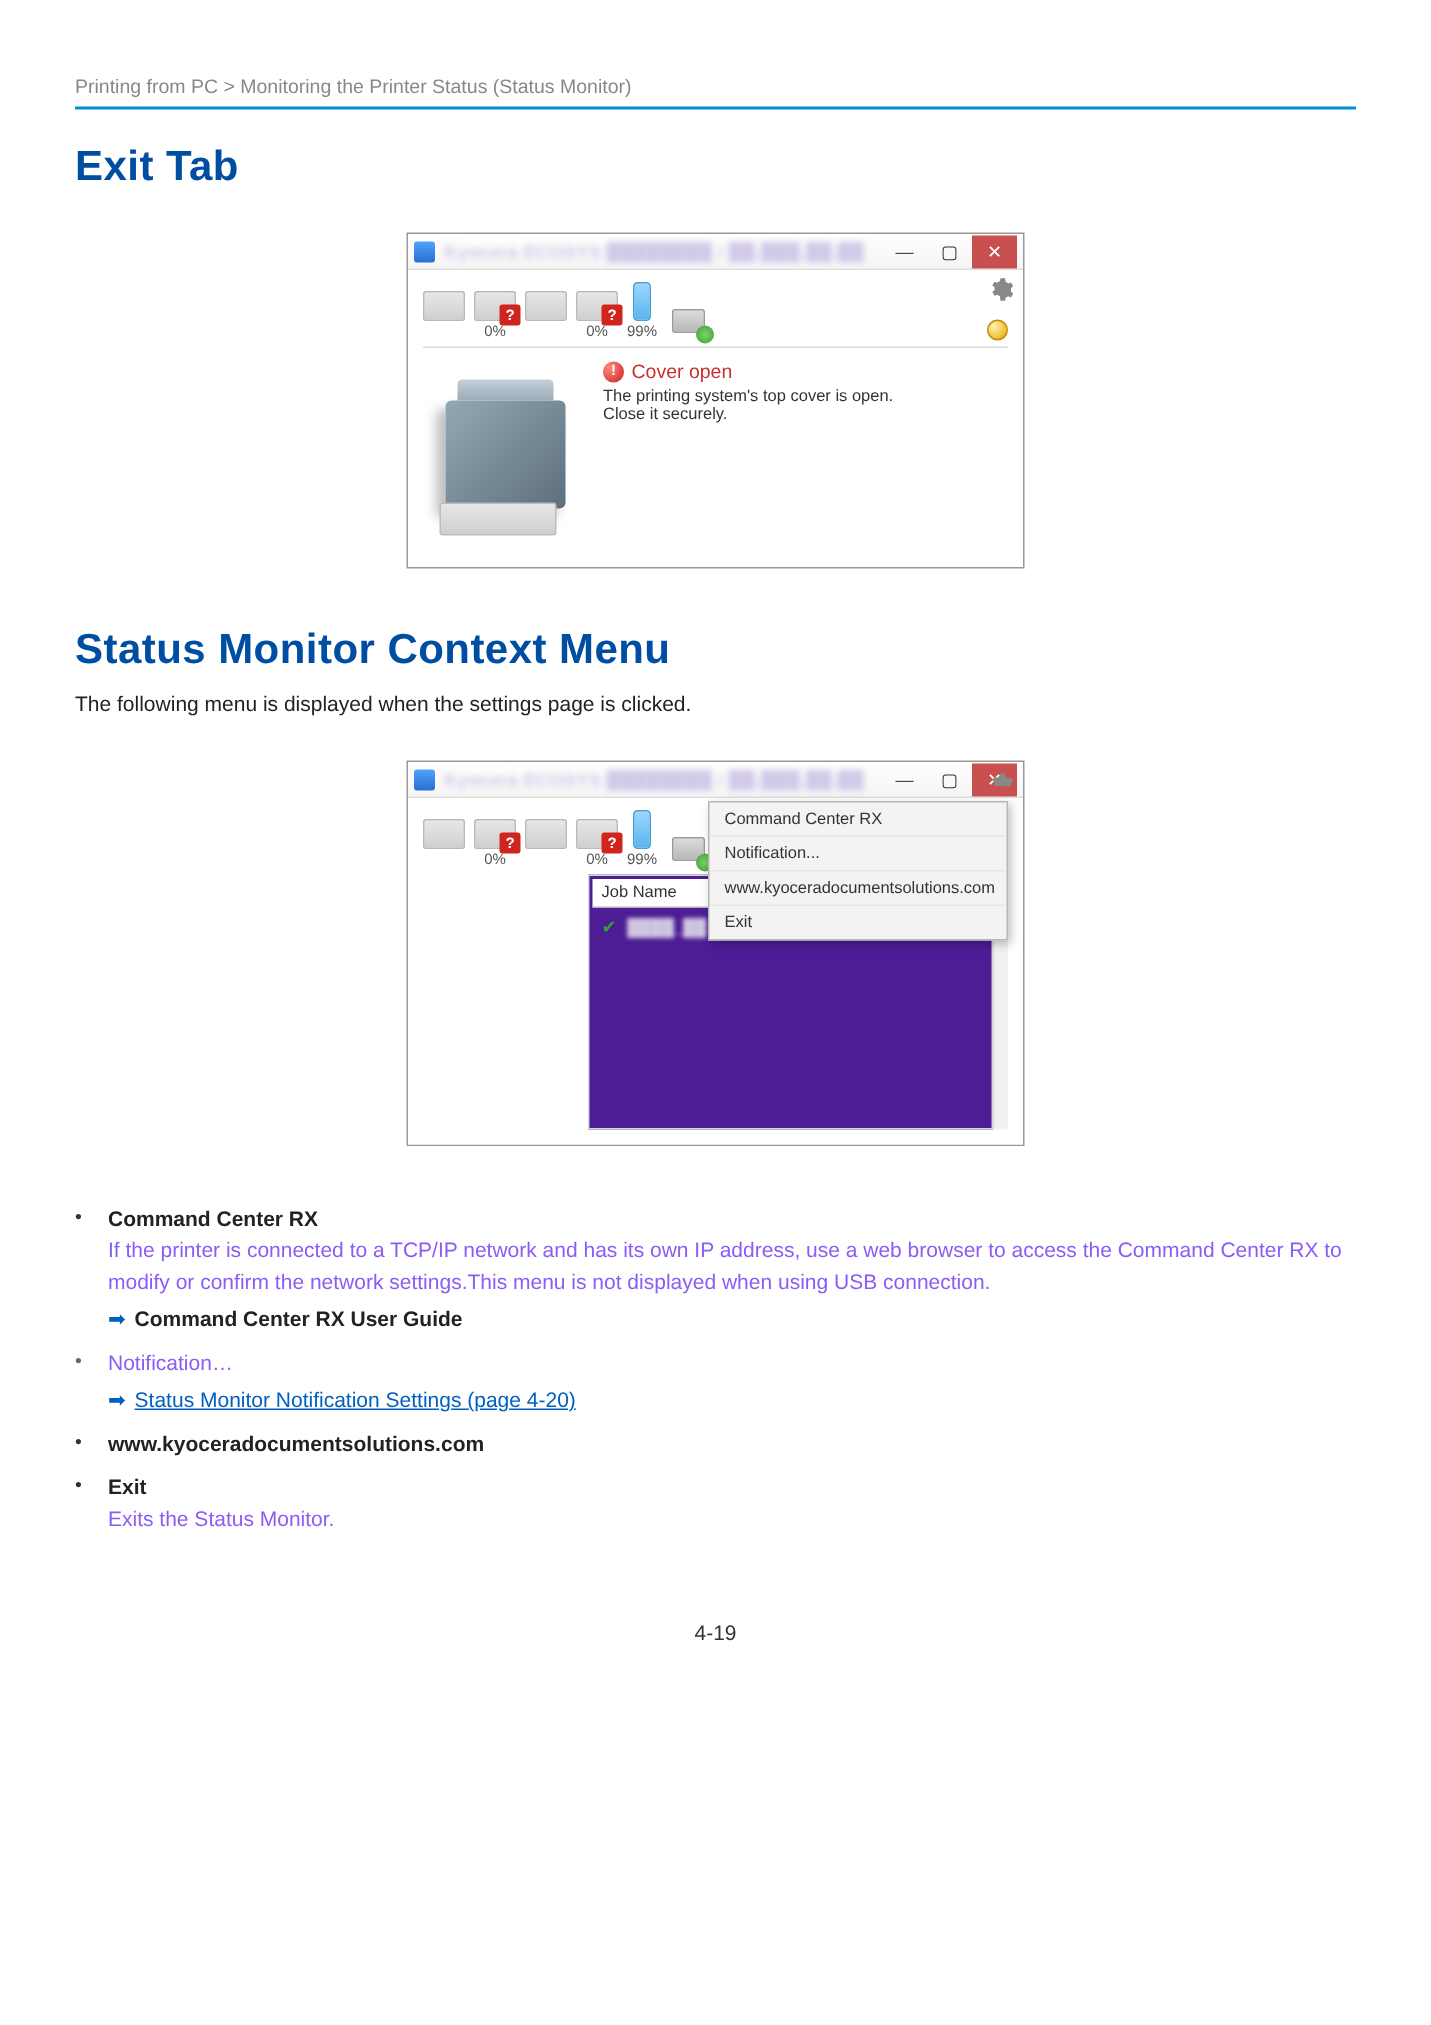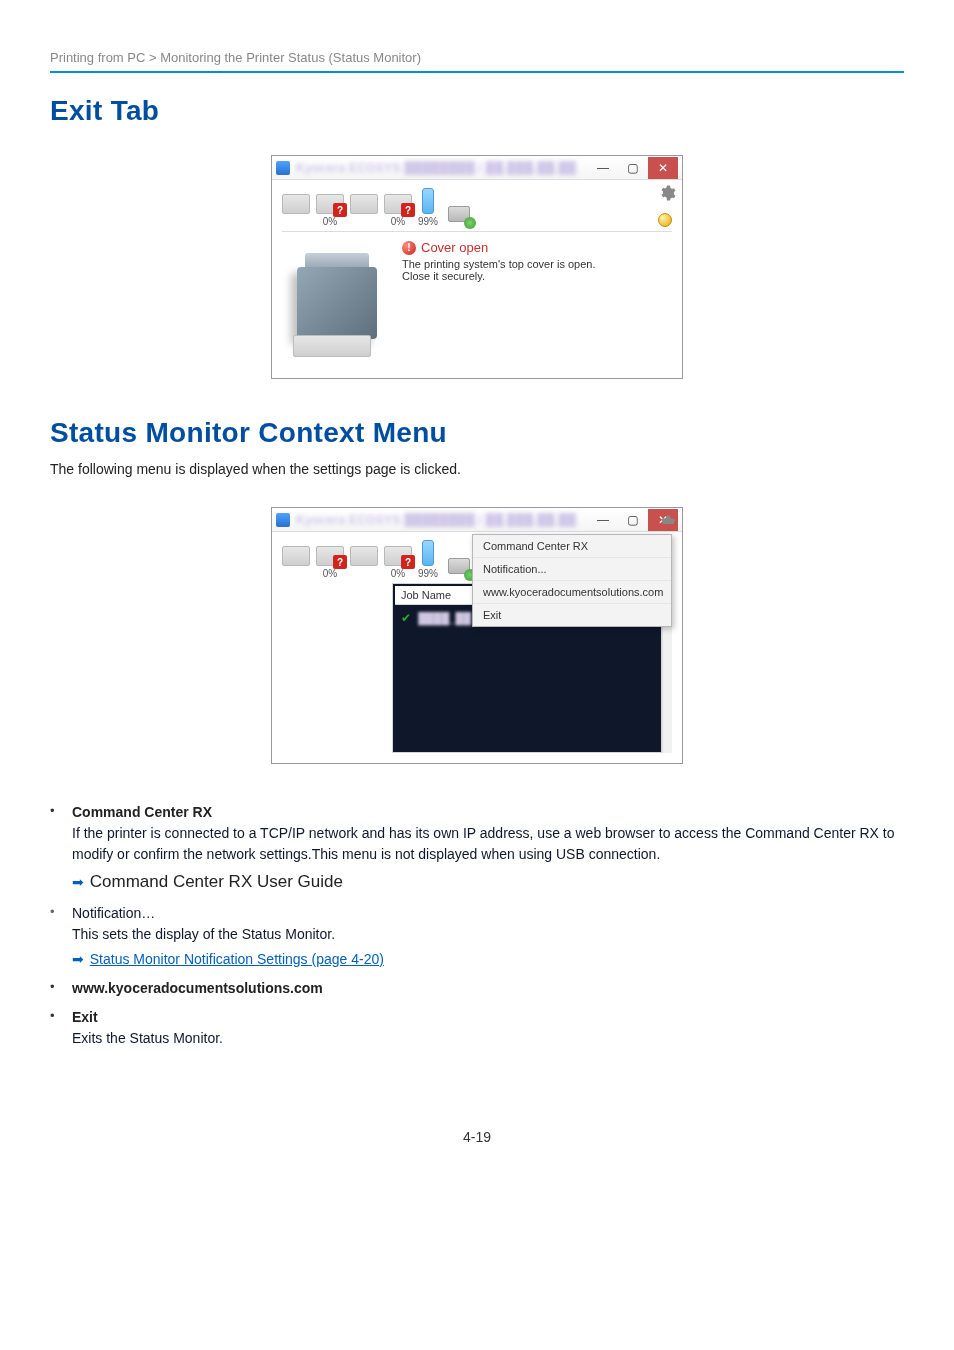--- a/index.html
+++ b/index.html
@@ -206,21 +206,21 @@
   .job-area {
     flex:1;
     position:relative;
     border-left: 0;
     padding: 0 0 0 2px;
     display:flex;
   }
   .job-table {
     width: 100%;
     border:1px solid #d6d6d6;
-    background:#0f172a;
+    background:#4c1d95;
   }
   .job-table th {
     background:#fff;
     border-bottom:1px solid #d6d6d6;
     font-weight:normal;
     font-size:11px;
     text-align:left;
     padding:3px 6px;
     color:#333;
   }
@@ -269,45 +269,45 @@
     width: 8px;
     font-size: 13px;
     color:#333;
     line-height:1.4;
   }
   .l1 > .content {
     flex:1;
     line-height:1.5;
   }
   .l1 .title { font-weight:bold; font-size:14px; color:#222; }
-  .l1 .desc  { font-size:14px; color:#0f172a; }
+  .l1 .desc  { font-size:14px; color:#8b5cf6; }
   .ref-row {
     display:flex; align-items:center; gap:6px;
     margin-top:4px;
     padding-left: 0;
   }
   .ref-arrow {
     color:#0060bf;
     font-size:14px;
   }
   .ref-bold {
-    font-weight:normal;
-    font-size:17px;
+    font-weight:bold;
+    font-size:14px;
     color:#222;
   }
   .ref-link {
     color:#0060bf;
     text-decoration: underline;
     font-size:14px;
     cursor:pointer;
     text-align:right;
   }
   .page-num {
     text-align:center;
-    margin-top: 80px;
+    margin-top: 57px;
     font-size:14px;
     color:#333;
   }
   
   .gear {
     width:18px; height:18px;
   }
 </style>
 </head>
 <body>
@@ -490,21 +490,20 @@
           <div class="ref-row">
             <span class="ref-arrow">➡</span>
             <span class="ref-bold">Command Center RX User Guide</span>
           </div>
         </div>
       </div>
       <div class="l1">
         <div class="bul" style="color: rgb(102, 102, 102);">•</div>
         <div class="content">
           <div class="desc">Notification…</div>
-          <div class="desc">This sets the display of the Status Monitor.</div>
           <div class="ref-row">
             <span class="ref-arrow">➡</span>
             <span class="ref-link">Status Monitor Notification Settings (page 4-20)</span>
           </div>
         </div>
       </div>
       <div class="l1">
         <div class="bul">•</div>
         <div class="content">
           <div class="title">www.kyoceradocumentsolutions.com</div>

